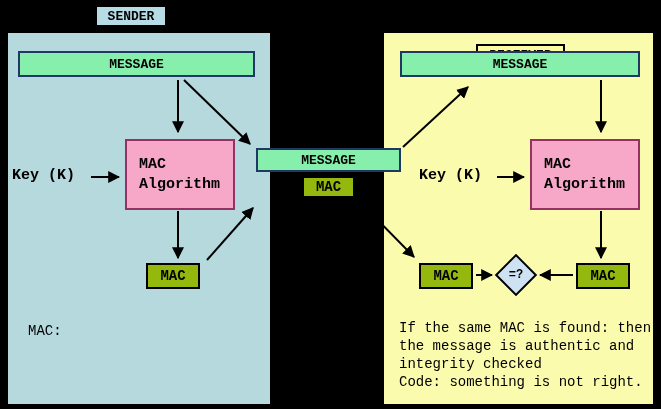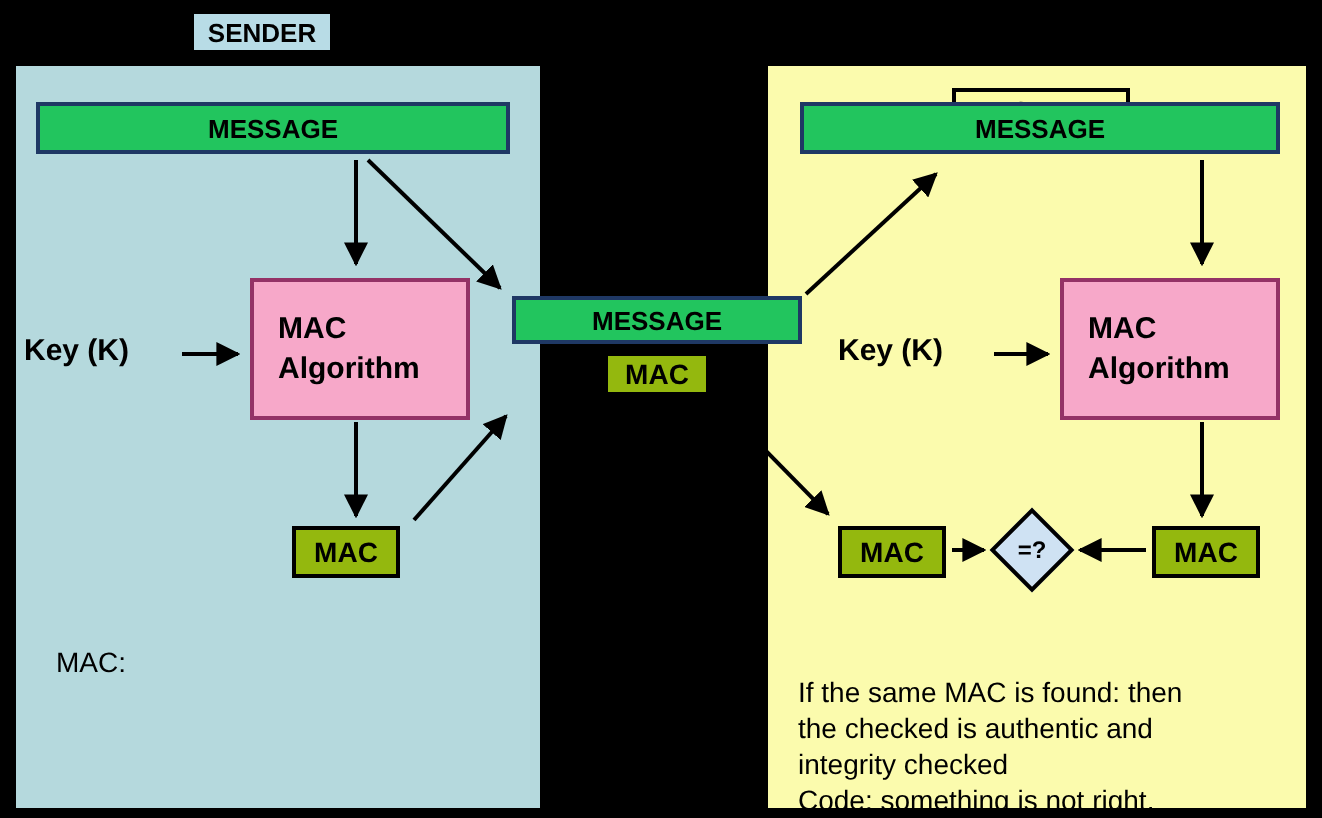--- a/index.html
+++ b/index.html
@@ -1,38 +1,38 @@
 <!DOCTYPE html>
 <html><head>
 <meta charset="utf-8">
 <style>
   html,body { margin:0; padding:0; background:#000; }
   .stage {
     position:relative; width:661px; height:409px; background:#000;
-    font-family:Liberation Sans, sans-serif; color:#000; overflow:hidden;
+    font-family:Liberation Mono, monospace; color:#000; overflow:hidden;
   }
   .panel { position:absolute; }
   .sender-panel   { left:8px;   top:33px; width:262px; height:371px; background:#b5d9dd; }
   .receiver-panel { left:384px; top:33px; width:269px; height:371px; background:#fbfbad; }
 
   .arrows { position:absolute; left:0; top:0; }
 
   .title-box {
     position:absolute; height:22px; box-sizing:border-box;
     display:flex; align-items:center; justify-content:center;
     font-weight:bold; font-size:13px; border:2px solid #000;
   }
   .sender-title   { left:95px;  top:5px; width:72px; background:#b8dce6; }
   .receiver-title { left:476px; top:5px; width:89px; background:#fbfba2;margin-top:39px; }
 
   .msg-box {
     position:absolute; box-sizing:border-box;
     display:flex; align-items:center; justify-content:center;
     font-weight:bold; font-size:13px;
-    background:#22c55e; border:2px solid #1f3864;
+    background:#86efac; border:2px solid #1f3864;
   }
   .sender-message   { left:18px;  top:51px;  width:237px; height:26px; }
   .receiver-message { left:400px; top:51px;  width:240px; height:26px; }
   .channel-message  { left:256px; top:148px; width:145px; height:24px; }
 
   .mac-box {
     position:absolute; box-sizing:border-box;
     display:flex; align-items:center; justify-content:center;
     font-weight:bold; font-size:14px;
     background:#94b80e; border:2px solid #000;
@@ -62,21 +62,21 @@
     transform:rotate(45deg);
   }
   .diamond-label {
     position:absolute; left:501px; top:260px; width:30px; height:30px;
     display:flex; align-items:center; justify-content:center;
     font-weight:bold; font-size:12px;
   }
 
   .note { position:absolute; font-size:14px; }
   .sender-note   { left:28px;  top:320px; line-height:22px; }
-  .receiver-note { left:399px; top:319px; line-height:18px;margin-top:18px; }
+  .receiver-note { left:399px; top:319px; line-height:18px; }
 </style>
 </head>
 <body>
 
 <div class="stage">
 
   <div class="panel sender-panel"></div>
   <div class="panel receiver-panel"></div>
 
   <svg class="arrows" width="661" height="409">
@@ -121,18 +121,18 @@
 
   <div class="diamond"></div>
   <div class="diamond-label">=?</div>
 
   <div class="note sender-note">
     <div>MAC:</div>
   </div>
 
   <div class="note receiver-note">
     <div>If the same MAC is found: then</div>
-    <div>the checked is authentic and</div>
+    <div>the message is authentic and</div>
     <div>integrity checked</div>
     <div>Code: something is not right.</div>
   </div>
 
 </div>
 
 </body></html>

